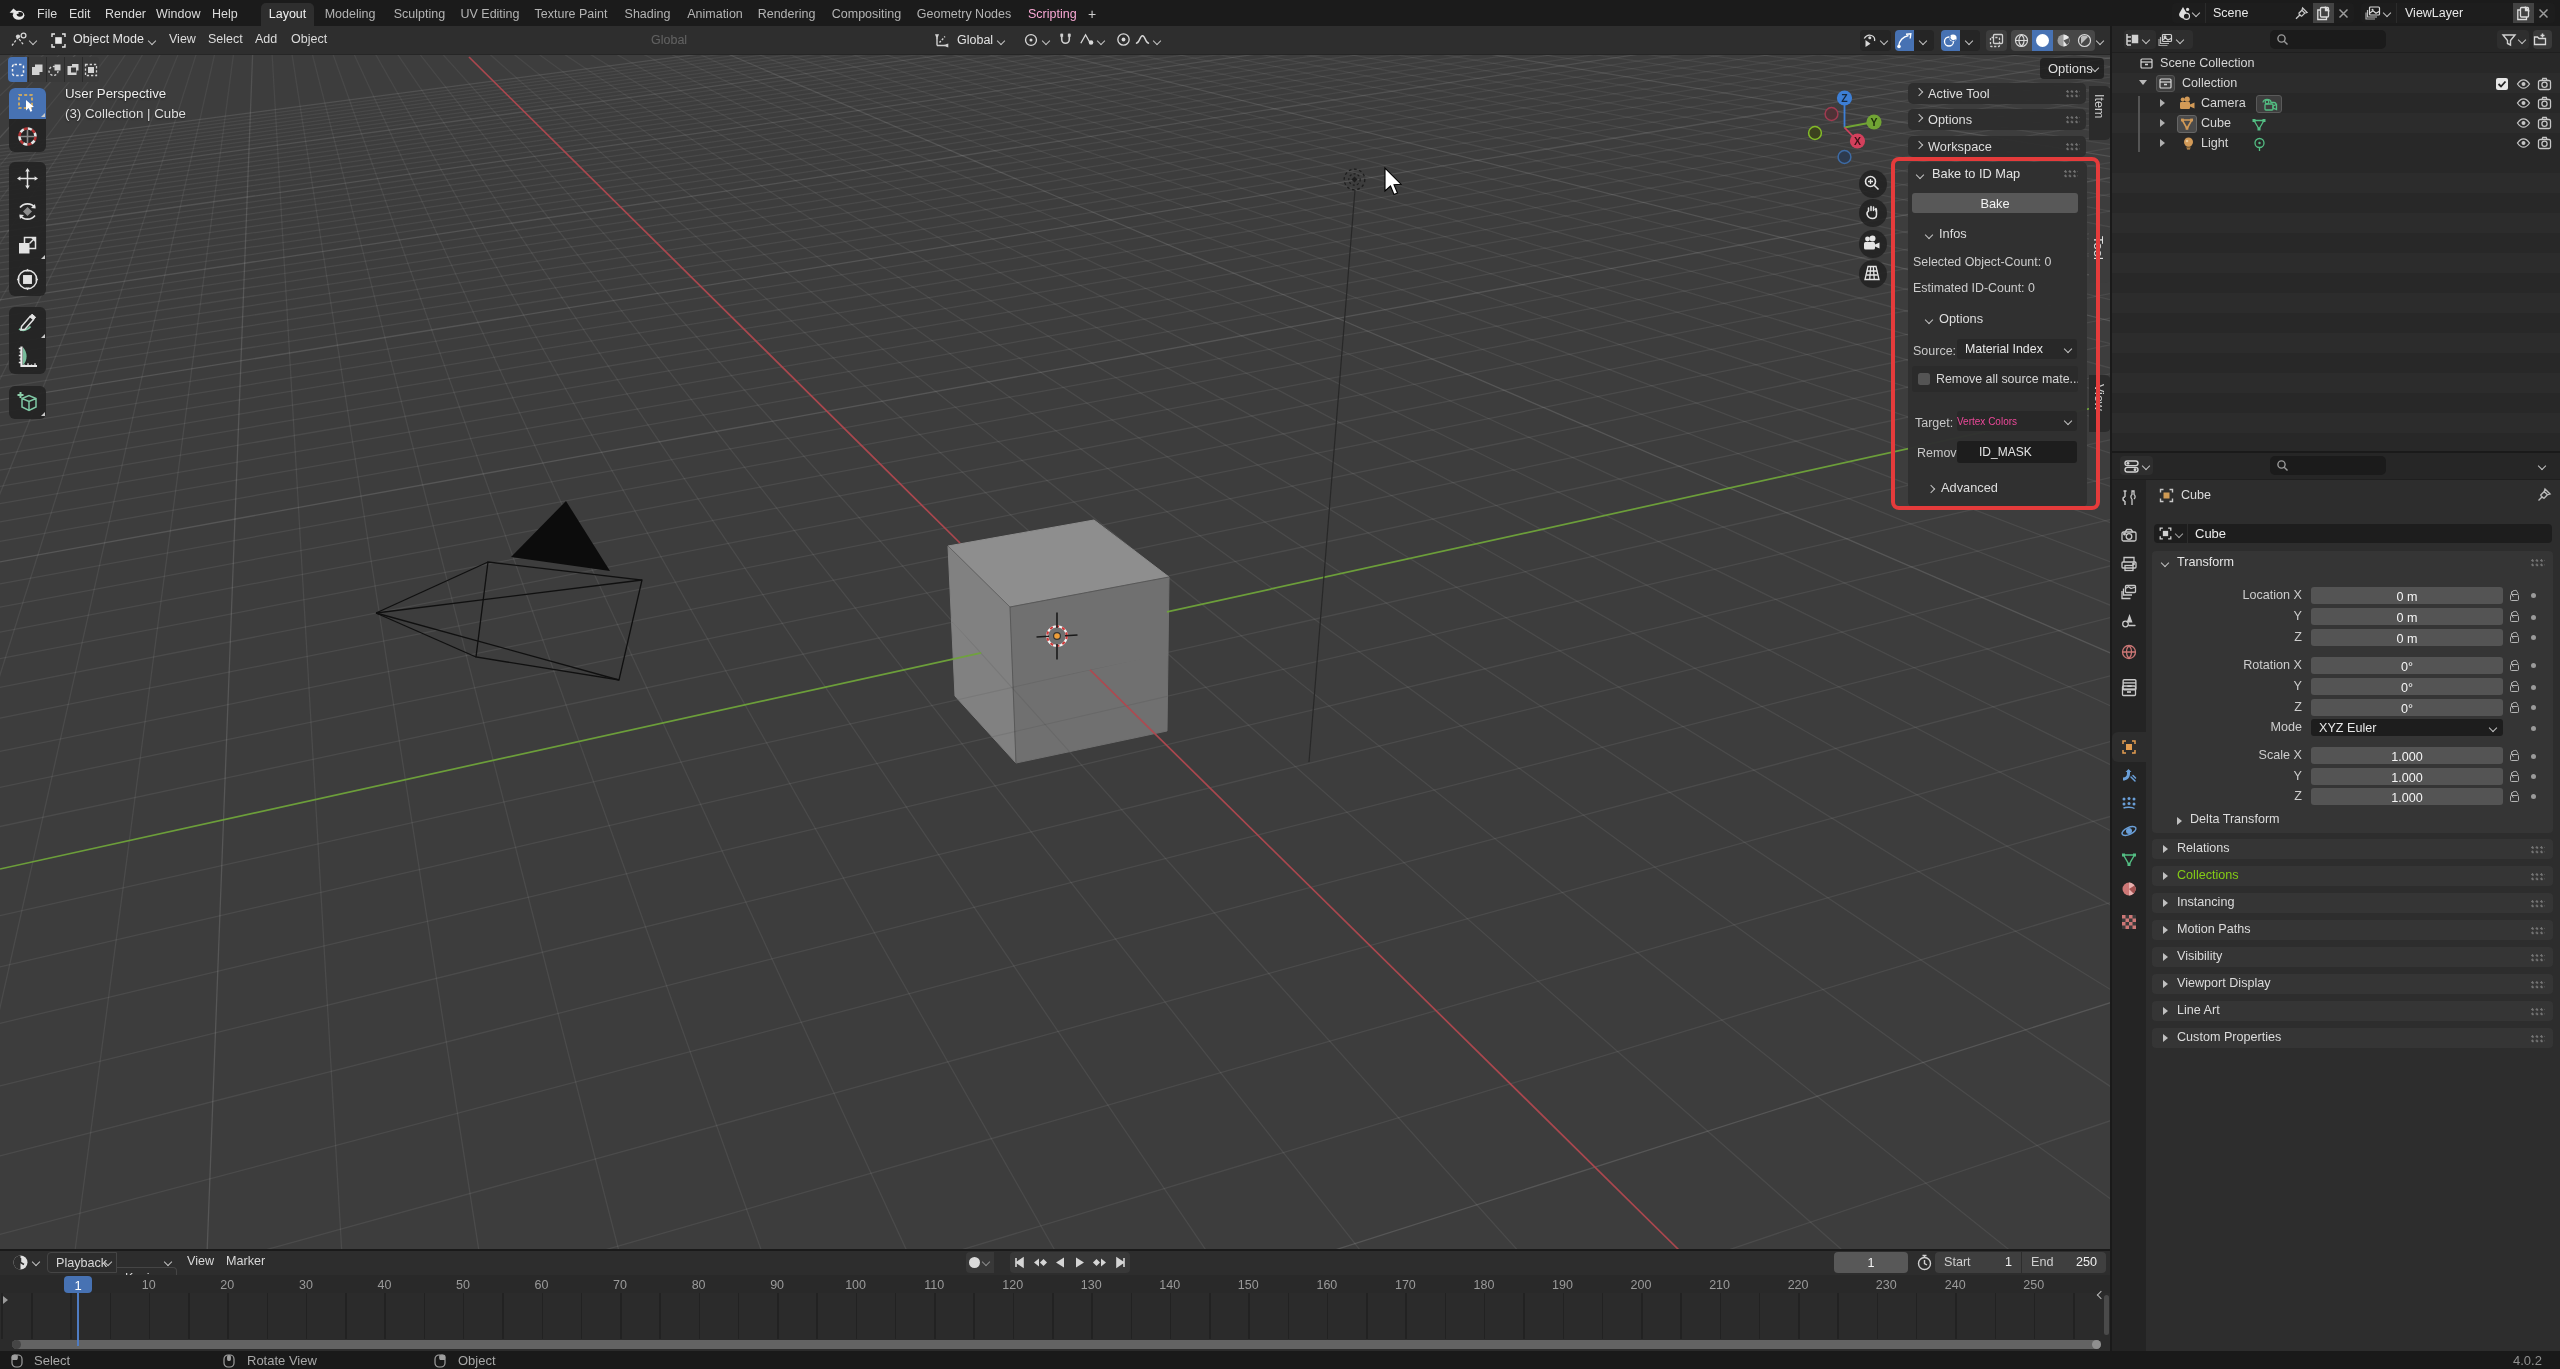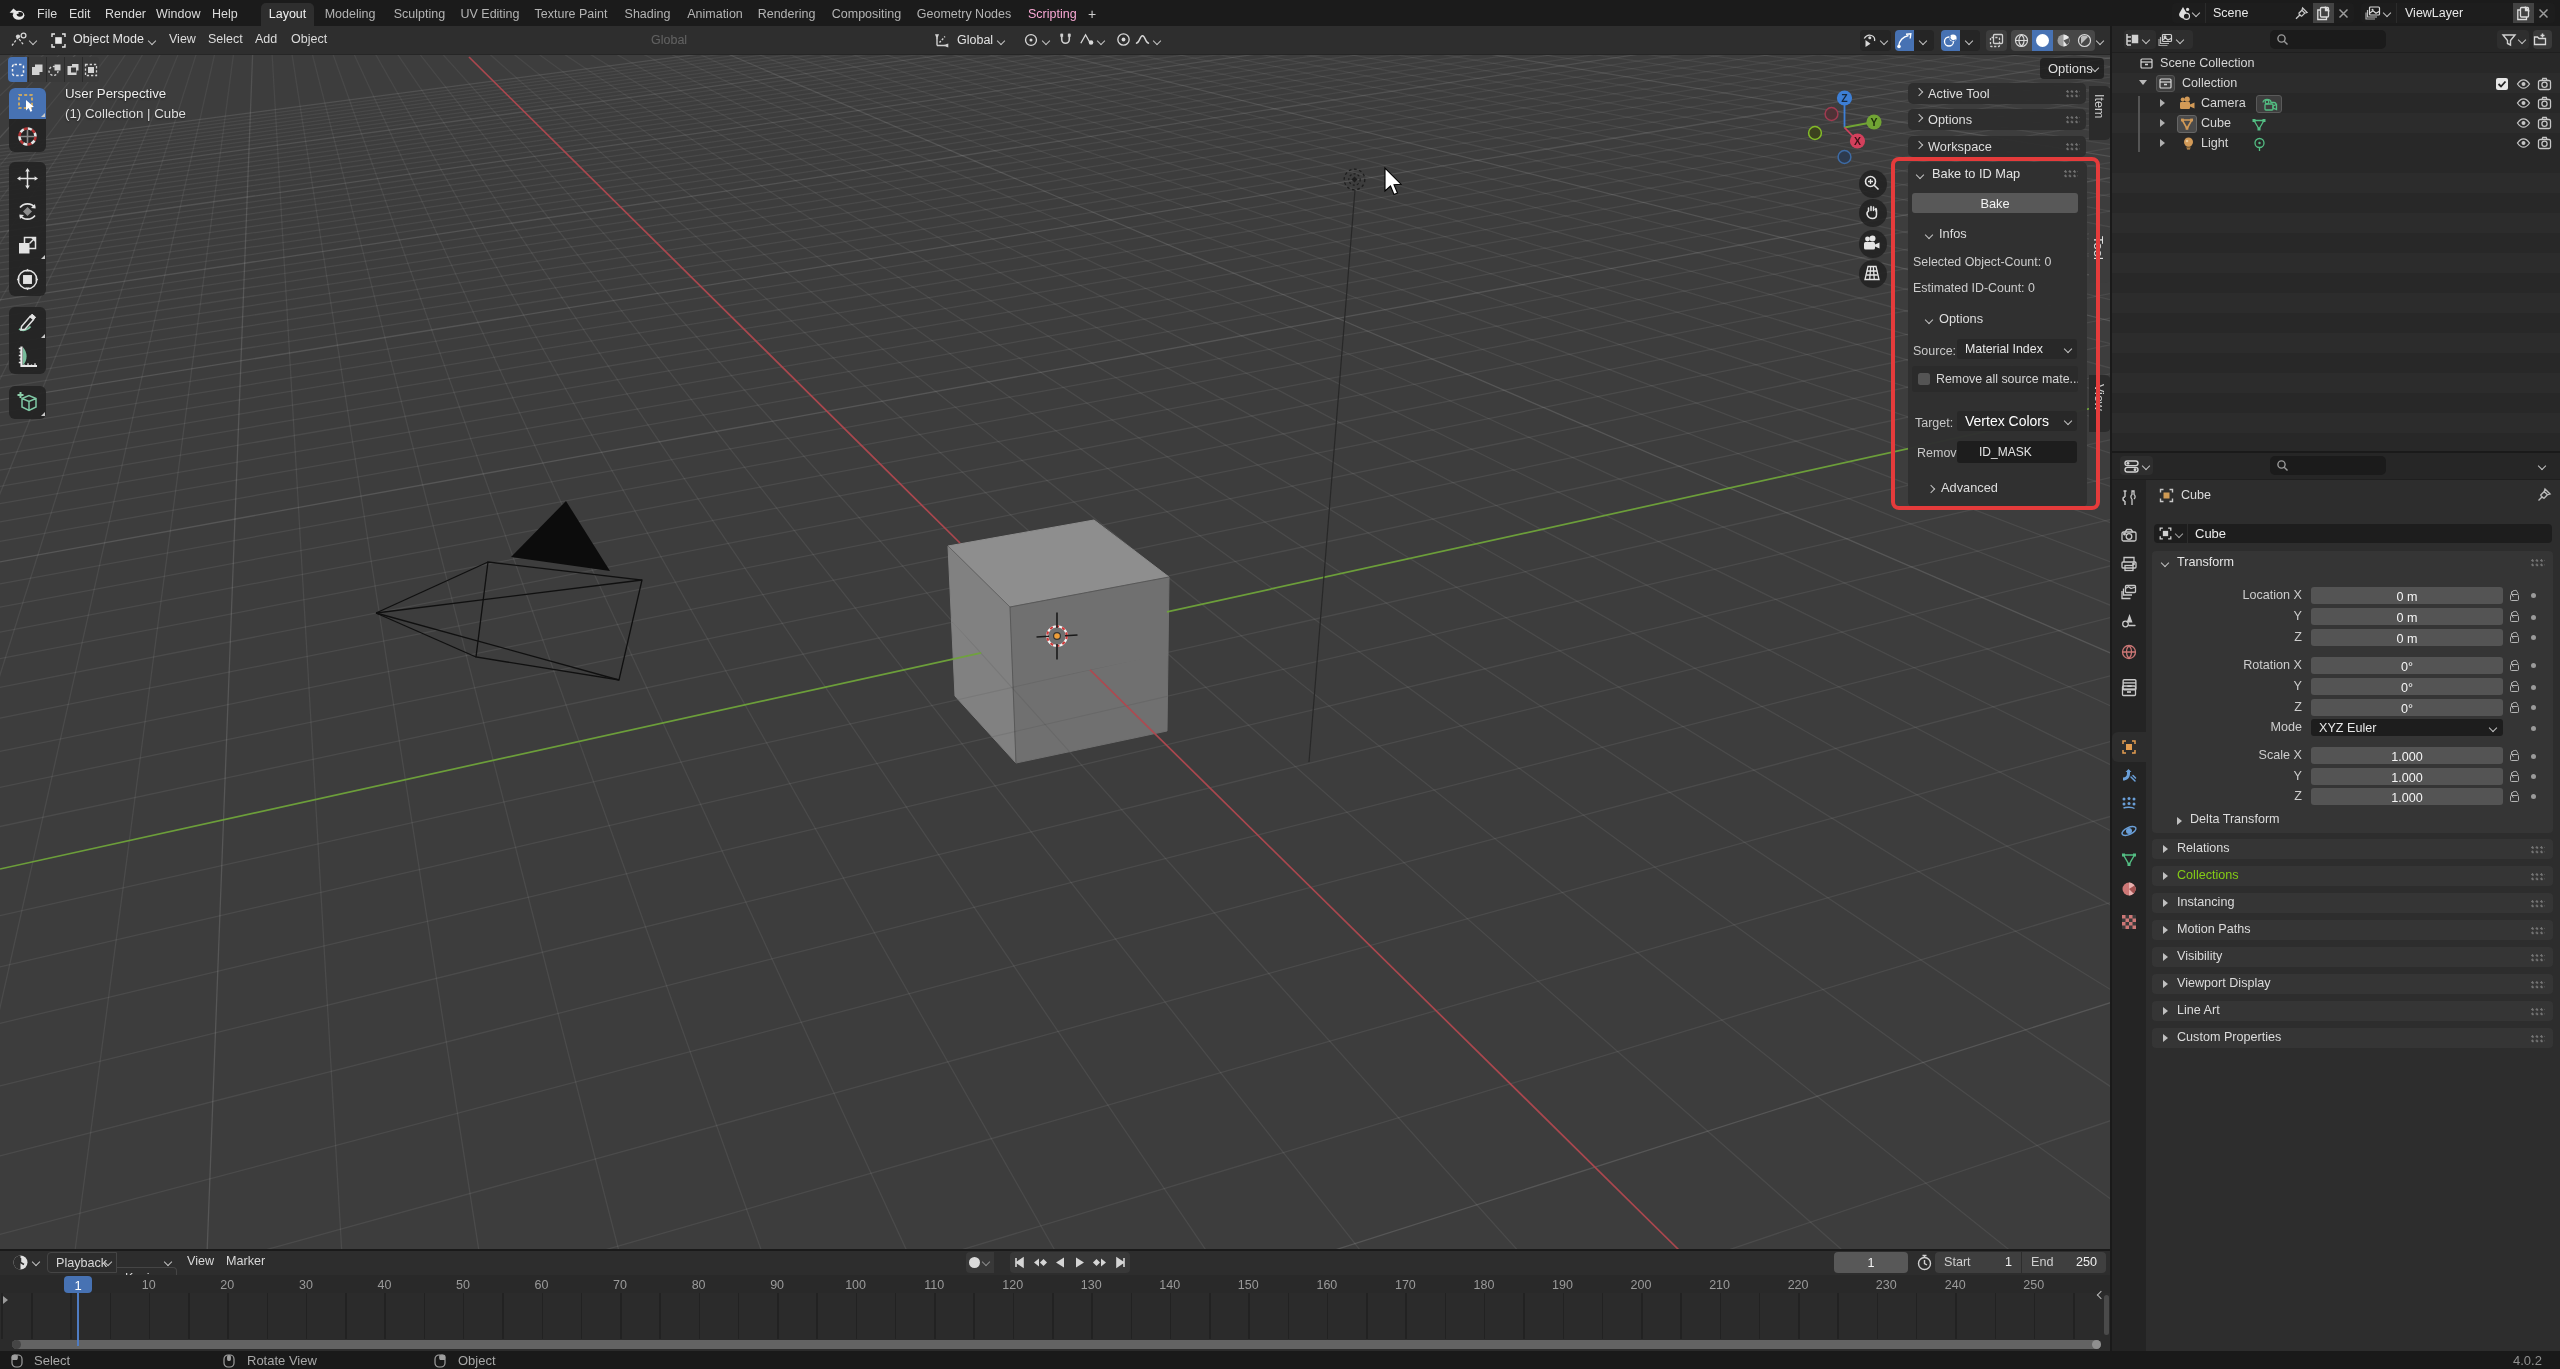--- a/index.html
+++ b/index.html
@@ -575,21 +575,21 @@
 <svg class="abs" style="left:16px;top:390px" width="23" height="23" viewBox="0 0 23 23" fill="none" stroke="#7fc9a5" stroke-width="1.5">
   <path d="M6,8.5 L13,5.5 L20,8.5 L20,17 L13,20.5 L6,17 Z M6,8.5 L13,11.5 L20,8.5 M13,11.5 L13,20.5"></path>
   <path d="M4.5,2 L4.5,8 M1.5,5 L7.5,5" stroke="#8ed0ac" stroke-width="2"></path>
 </svg>
 <div class="abs" style="left:41px;top:113px;width:0;height:0;border-left:4px solid transparent;border-bottom:4px solid #c9c9c9"></div>
 <div class="abs" style="left:41px;top:255px;width:0;height:0;border-left:4px solid transparent;border-bottom:4px solid #c9c9c9"></div>
 <div class="abs" style="left:41px;top:334px;width:0;height:0;border-left:4px solid transparent;border-bottom:4px solid #c9c9c9"></div>
 <div class="abs" style="left:41px;top:412px;width:0;height:0;border-left:4px solid transparent;border-bottom:4px solid #c9c9c9"></div>
 
 <span class="abs" style="left:65px;top:86px;font-size:13.3px;color:#ededed;text-shadow:0 1px 2px rgba(0,0,0,.6)">User Perspective</span>
-<span class="abs" style="left:65px;top:105.5px;font-size:13.3px;color:#dedede;text-shadow:0 1px 2px rgba(0,0,0,.5)">(1) Collection | Cube</span>
+<span class="abs" style="left:65px;top:105.5px;font-size:13.3px;color:#dedede;text-shadow:0 1px 2px rgba(0,0,0,.5)">(3) Collection | Cube</span>
 
 <svg class="abs" style="left:1800px;top:83px" width="90" height="90" viewBox="0 0 90 90">
   <g stroke-width="1.8">
     <line x1="44.5" y1="44.5" x2="44.5" y2="15" stroke="#3d7fd6"></line>
     <line x1="44.5" y1="44.5" x2="74" y2="39" stroke="#71a434"></line>
     <line x1="44.5" y1="44.5" x2="57.5" y2="58" stroke="#d3405c"></line>
   </g>
   <circle cx="44.5" cy="15" r="7.6" fill="#3d7fd6"></circle>
   <text x="44.5" y="18.8" font-size="10.5" font-weight="bold" fill="#16293f" text-anchor="middle" font-family="Liberation Sans">Z</text>
   <circle cx="74" cy="39" r="7.6" fill="#71a434"></circle>
@@ -663,21 +663,21 @@
   <div class="abs f" style="left:49px;top:177px;width:120px;height:20px;background:#282828;border-radius:3px">
     <span style="margin-left:8px;font-size:12.4px;color:#e8e8e8">Material Index</span>
   </div>
   <div class="chev" style="left:157px;top:183.5px"></div>
   <div class="abs f" style="left:4px;top:204px;width:166px;height:26px;background:#2b2b2b;border-radius:3px;overflow:hidden">
     <div style="position:absolute;left:6px;top:6.5px;width:12px;height:12px;background:#545454;border-radius:2.5px"></div>
     <span style="margin-left:24px;font-size:12.4px;color:#d6d6d6;white-space:nowrap;overflow:hidden">Remove all source mate...</span>
   </div>
   <span class="abs" style="left:7px;top:254px;font-size:12.5px;color:#c8c8c8">Target:</span>
   <div class="abs f" style="left:49px;top:249px;width:120px;height:20px;background:#282828;border-radius:3px">
-    <span style="margin-left:8px;font-size:14px;color:#ffffff">Vertex Colors</span>
+    <span style="font-size:10px;color:#ec4899">Vertex Colors</span>
   </div>
   <div class="chev" style="left:157px;top:255.5px"></div>
   <span class="abs" style="left:9px;top:284px;font-size:12.5px;color:#c8c8c8">Remove...</span>
   <div class="abs f" style="left:49px;top:279px;width:120px;height:22px;background:#1d1d1d;border-radius:3px">
     <span style="margin-left:22px;font-size:12px;color:#e5e5e5">ID_MASK</span>
   </div>
   <div class="chev" style="left:20px;top:324px;transform:rotate(-45deg)"></div>
   <span class="abs" style="left:33px;top:318px;font-size:12.8px;color:#dedede">Advanced</span>
 </div>
 

